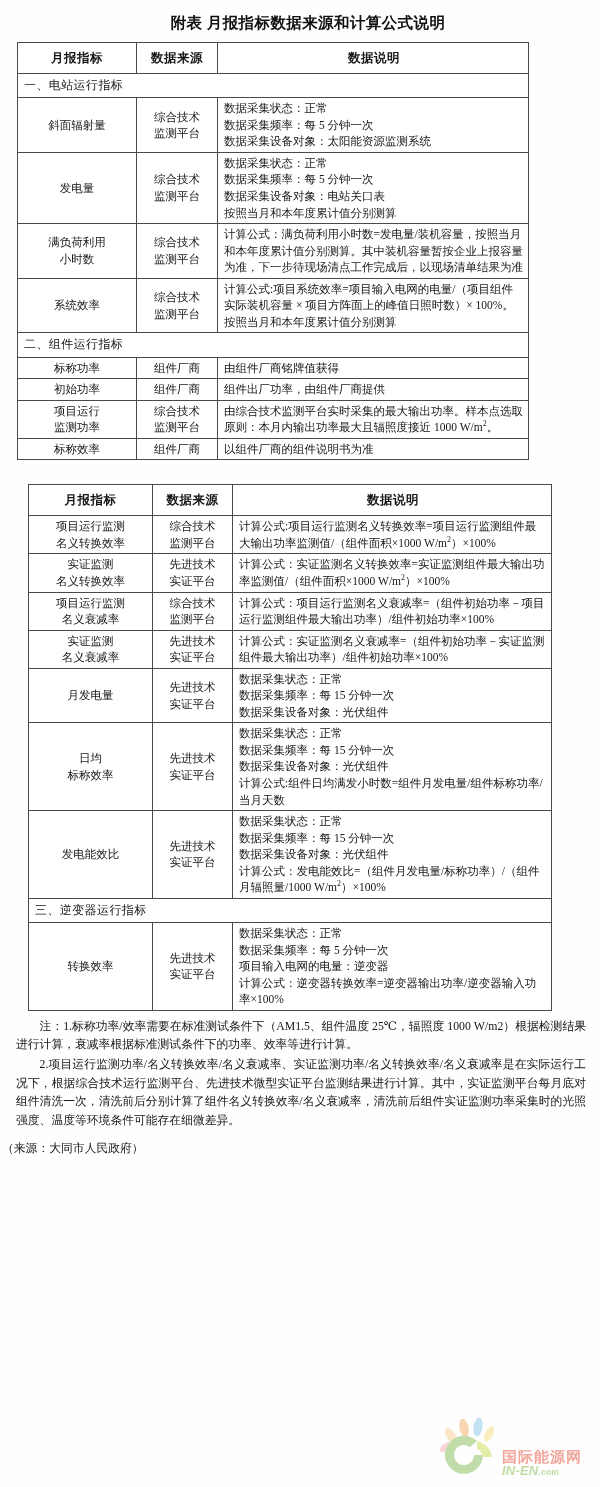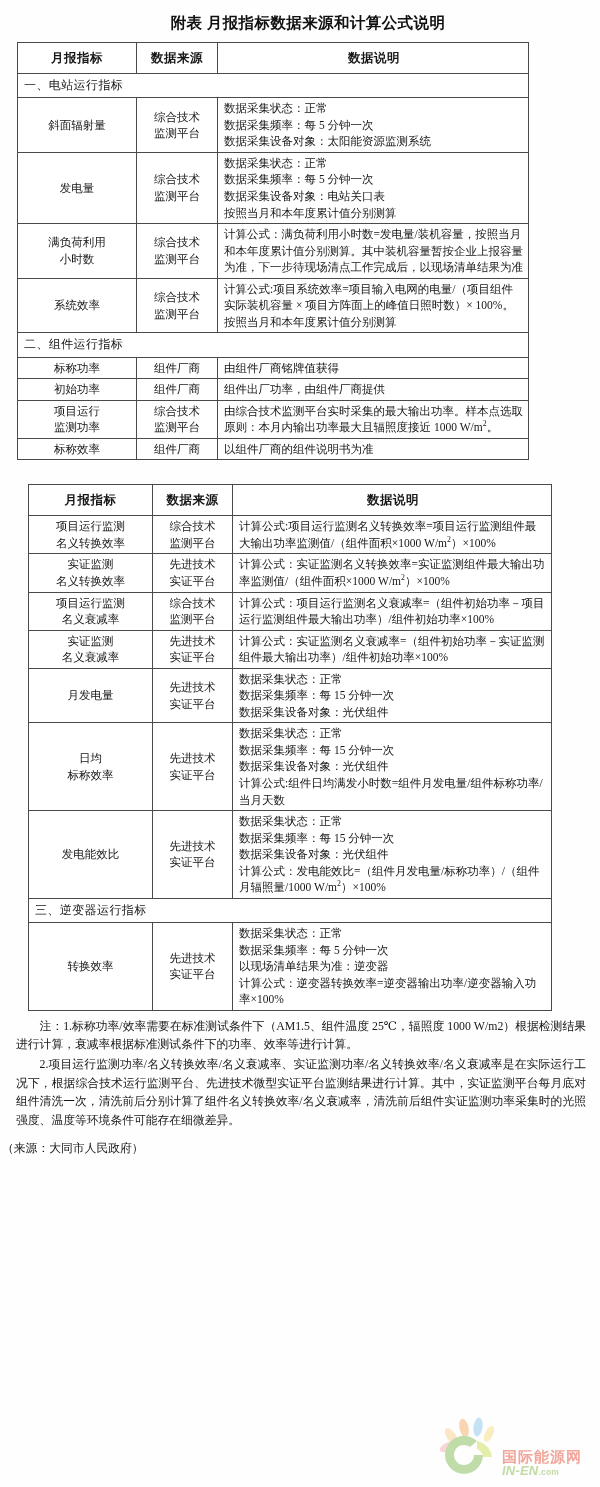--- a/index.html
+++ b/index.html
@@ -364,21 +364,21 @@
 
         <tr>
           <td class="c-ind">转换效率</td>
           <td class="c-src">
             <span class="cellline">先进技术</span>
             <span class="cellline">实证平台</span>
           </td>
           <td class="c-desc">
             <span class="cellline">数据采集状态：正常</span>
             <span class="cellline">数据采集频率：每 5 分钟一次</span>
-            <span class="cellline">以现场清单结果为准：逆变器</span>
+            <span class="cellline">项目输入电网的电量：逆变器</span>
             <span>计算公式：逆变器转换效率=逆变器输出功率/逆变器输入功率×100%</span>
           </td>
         </tr>
       </tbody>
     </table>
   </div>
 
   <div class="notes">
     <p>注：1.标称功率/效率需要在标准测试条件下（AM1.5、组件温度 25℃，辐照度 1000 W/m2）根据检测结果进行计算，衰减率根据标准测试条件下的功率、效率等进行计算。</p>
     <p>2.项目运行监测功率/名义转换效率/名义衰减率、实证监测功率/名义转换效率/名义衰减率是在实际运行工况下，根据综合技术运行监测平台、先进技术微型实证平台监测结果进行计算。其中，实证监测平台每月底对组件清洗一次，清洗前后分别计算了组件名义转换效率/名义衰减率，清洗前后组件实证监测功率采集时的光照强度、温度等环境条件可能存在细微差异。</p>

